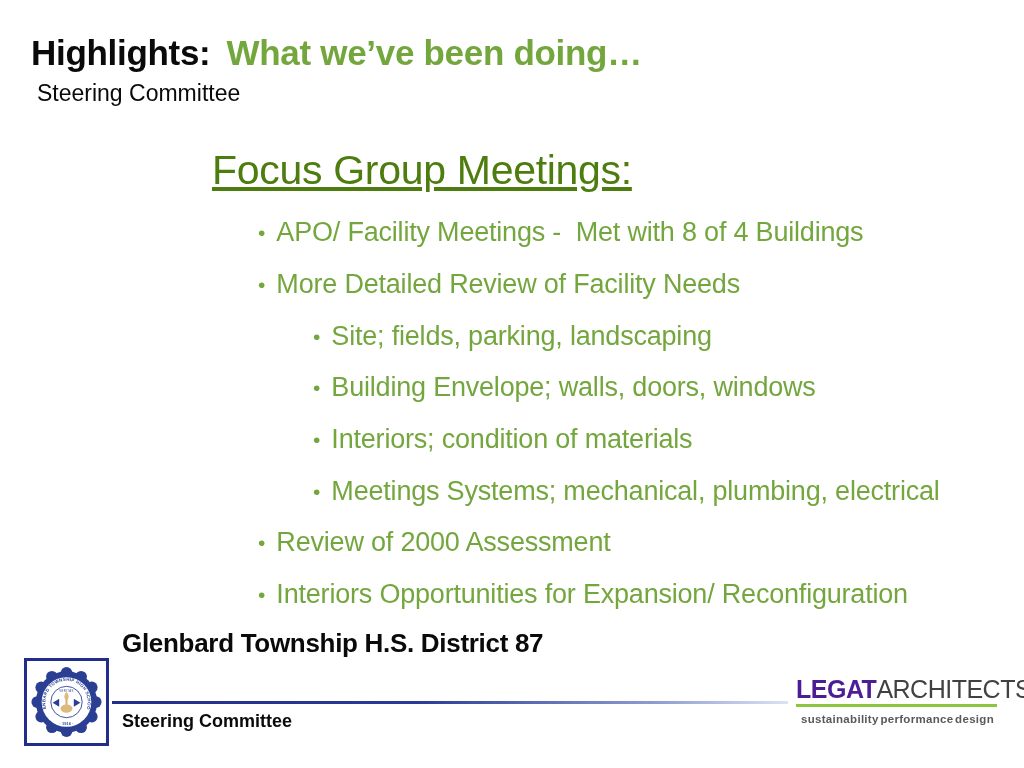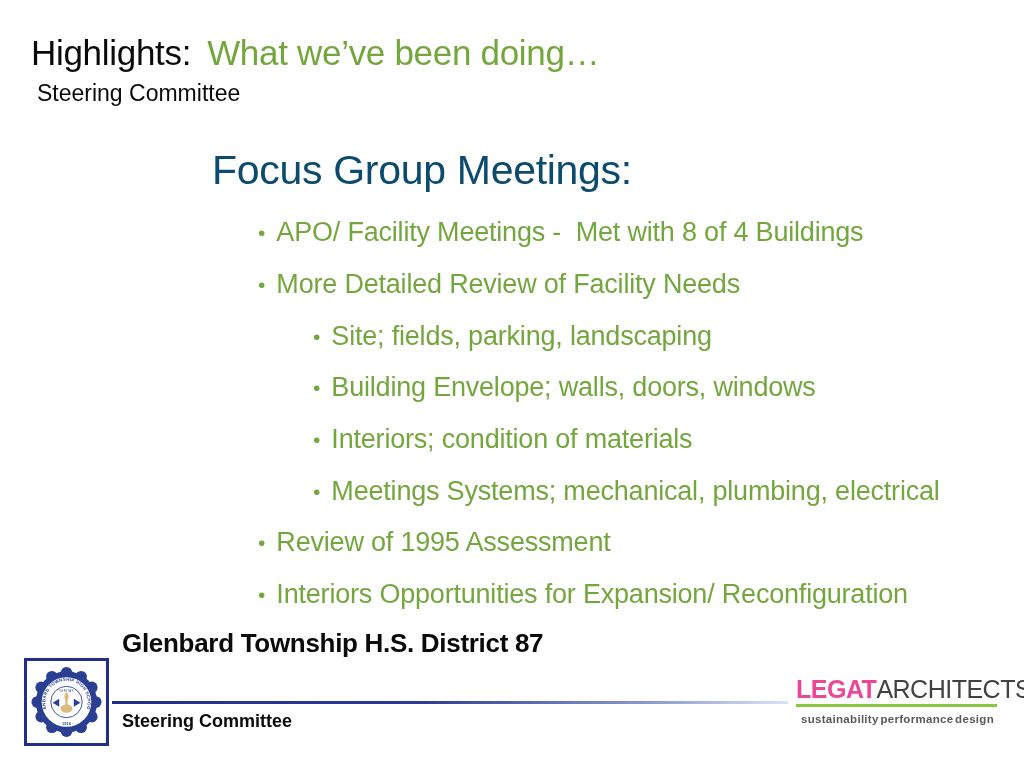--- a/index.html
+++ b/index.html
@@ -4,27 +4,27 @@
 <style>
   html,body{margin:0;padding:0;}
   body{
     width:1024px;height:768px;background:#ffffff;
     font-family:"Liberation Sans", sans-serif;
     position:relative;overflow:hidden;
   }
   .slide{position:absolute;inset:0;background:#fff;}
 
   
-  .title-row{position:absolute;left:31px;top:33px;white-space:nowrap;font-weight:normal;font-size:35px;letter-spacing:-0.3px;}
+  .title-row{position:absolute;left:31px;top:33px;white-space:nowrap;font-weight:bold;font-size:35px;letter-spacing:-0.3px;}
   .title-black{color:#0a0a0a;}
   .title-green{color:#74A63E;margin-left:16px;}
   .subtitle{position:absolute;left:37px;top:80px;font-size:23px;color:#0a0a0a;}
 
   
-  .heading{position:absolute;left:212px;top:147px;font-size:41px;color:#0c4a6e;letter-spacing:-0.3px;}
+  .heading{position:absolute;left:212px;top:147px;font-size:41px;color:#4d7c0f;letter-spacing:-0.3px;text-decoration:underline;}
   .bullets{position:absolute;left:0;top:207px;width:1024px;}
   .bullet-line{height:51.7px;display:flex;align-items:center;font-size:27px;color:#74A63E;}
   .bullet-line.l1{padding-left:258px;}
   .bullet-line.l2{padding-left:313px;}
   .bullet-dot{font-size:21px;margin-right:11px;line-height:1;}
   .bullet-text{white-space:pre-wrap;letter-spacing:-0.2px;}
 
   
   .logo-box{position:absolute;left:24px;top:658px;width:85px;height:88px;box-sizing:border-box;
     border:3px solid #232E8A;background:#fff;display:flex;align-items:center;justify-content:center;}
@@ -32,21 +32,21 @@
 
   
   .district{position:absolute;left:122px;top:628px;font-size:26px;font-weight:bold;color:#0a0a0a;letter-spacing:-0.3px;white-space:nowrap;}
   .footer-rule{position:absolute;left:112px;top:701px;width:676px;height:3px;
     background:linear-gradient(to right,#232E8A 0%,#2A3A96 45%,#8d9cd0 80%,#dbe2f3 100%);}
   .footer-committee{position:absolute;left:122px;top:711px;font-size:18px;font-weight:bold;color:#0a0a0a;white-space:nowrap;}
 
   
   .brand{position:absolute;left:796px;top:677px;width:202px;}
   .brand-name{display:flex;align-items:baseline;white-space:nowrap;font-size:25px;line-height:1;}
-  .brand-bold{color:#ec4899;font-weight:800;letter-spacing:-0.5px;}
+  .brand-bold{color:#4c1d95;font-weight:800;letter-spacing:-0.5px;}
   .brand-light{color:#414042;font-weight:400;letter-spacing:-0.5px;}
   .brand-rule{width:201px;height:3px;background:#8CC63F;margin-top:2px;}
   .brand-tagline{margin-top:6px;width:193px;margin-left:5px;display:flex;justify-content:space-between;
     font-size:11.5px;font-weight:bold;color:#58595B;letter-spacing:0.3px;}
 </style>
 </head>
 <body>
 
 <div class="slide">
 
@@ -77,21 +77,21 @@
     <div class="bullet-line l2">
       <span class="bullet-dot">•</span>
       <span class="bullet-text">Interiors; condition of materials</span>
     </div>
     <div class="bullet-line l2">
       <span class="bullet-dot">•</span>
       <span class="bullet-text">Meetings Systems; mechanical, plumbing, electrical</span>
     </div>
     <div class="bullet-line l1">
       <span class="bullet-dot">•</span>
-      <span class="bullet-text">Review of 1995 Assessment</span>
+      <span class="bullet-text">Review of 2000 Assessment</span>
     </div>
     <div class="bullet-line l1">
       <span class="bullet-dot">•</span>
       <span class="bullet-text">Interiors Opportunities for Expansion/ Reconfiguration</span>
     </div>
   </div>
 
   <div class="logo-box">
     <svg class="seal-svg" width="73" height="76" viewBox="0 0 100 100" xmlns="http://www.w3.org/2000/svg">
       <defs>

